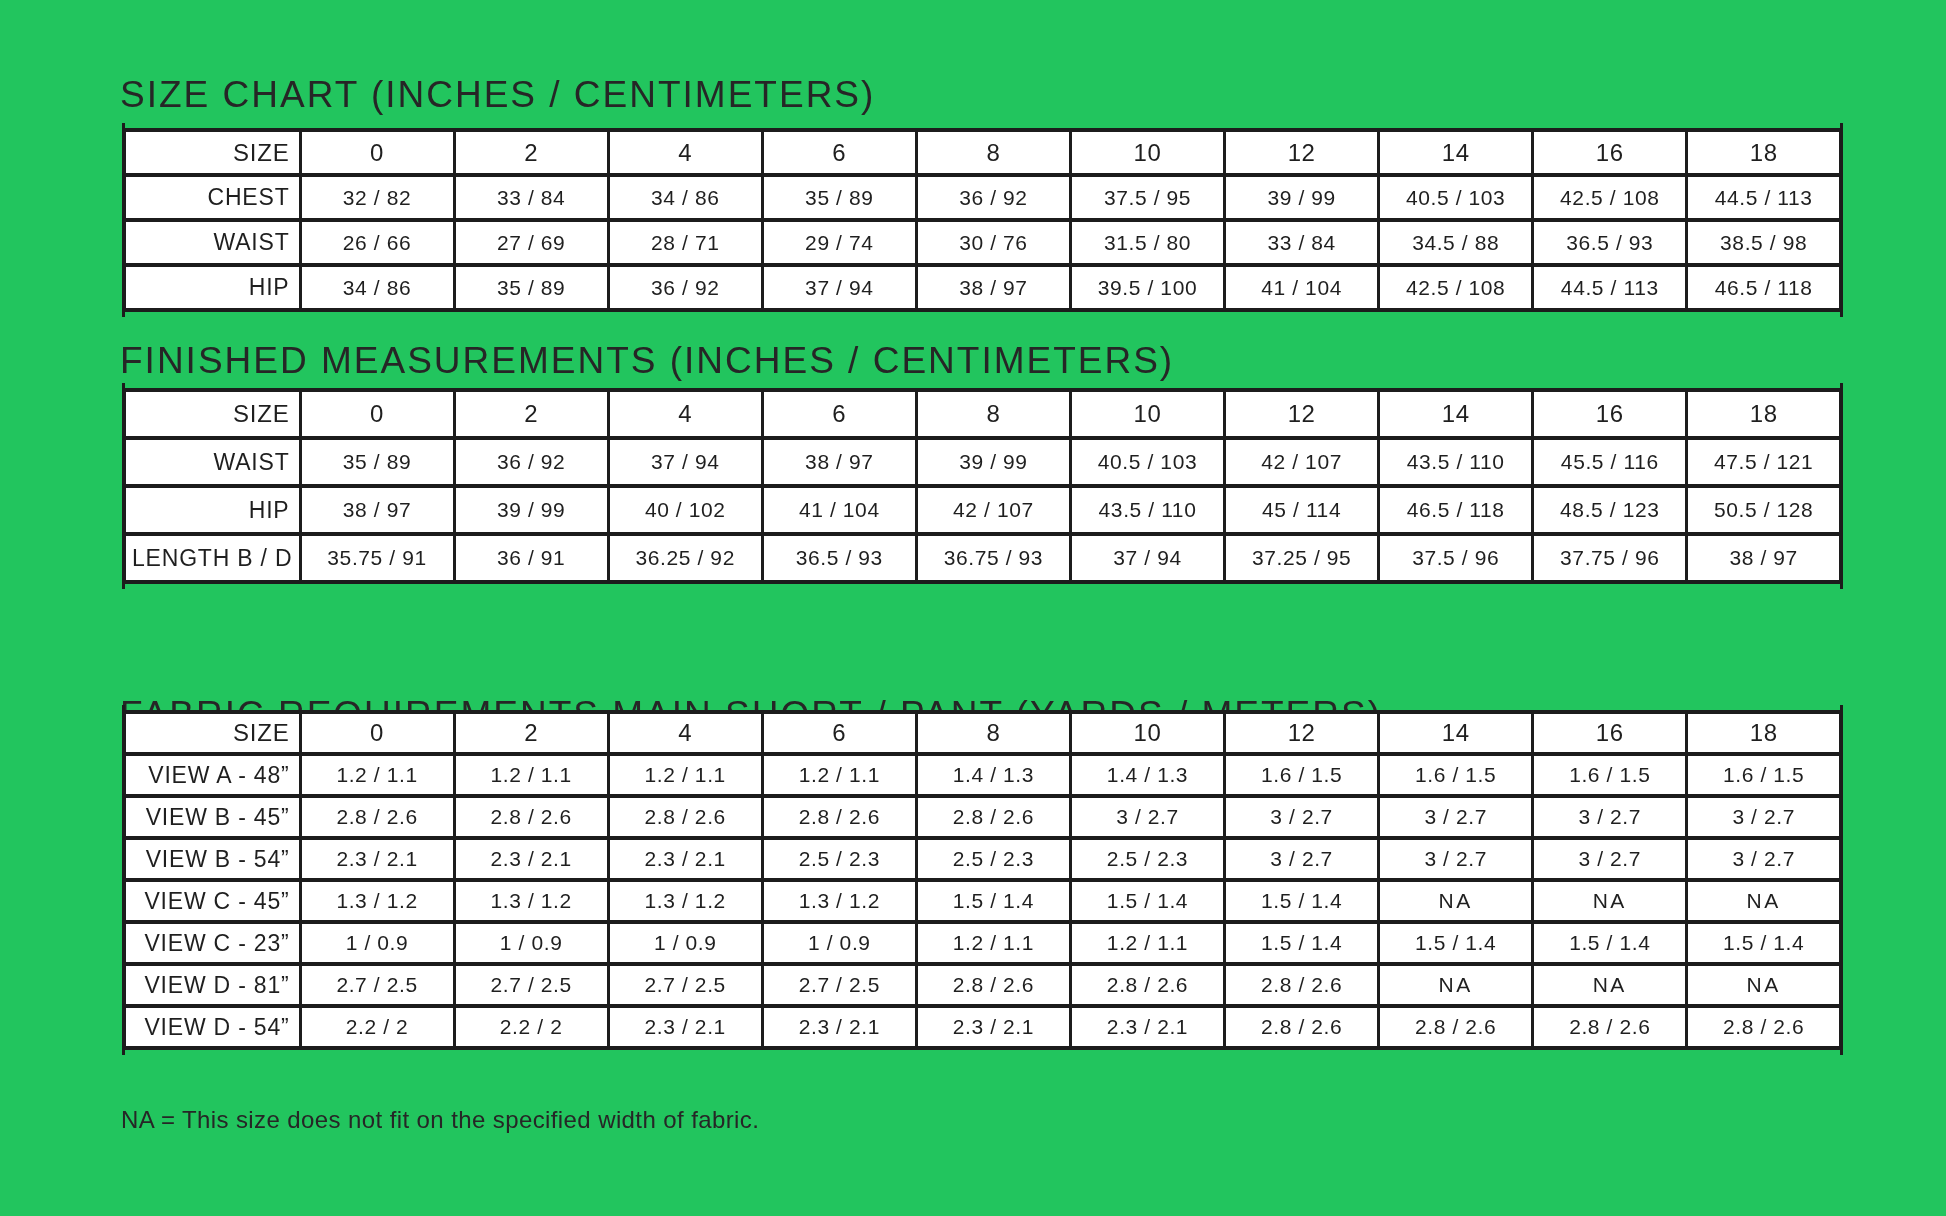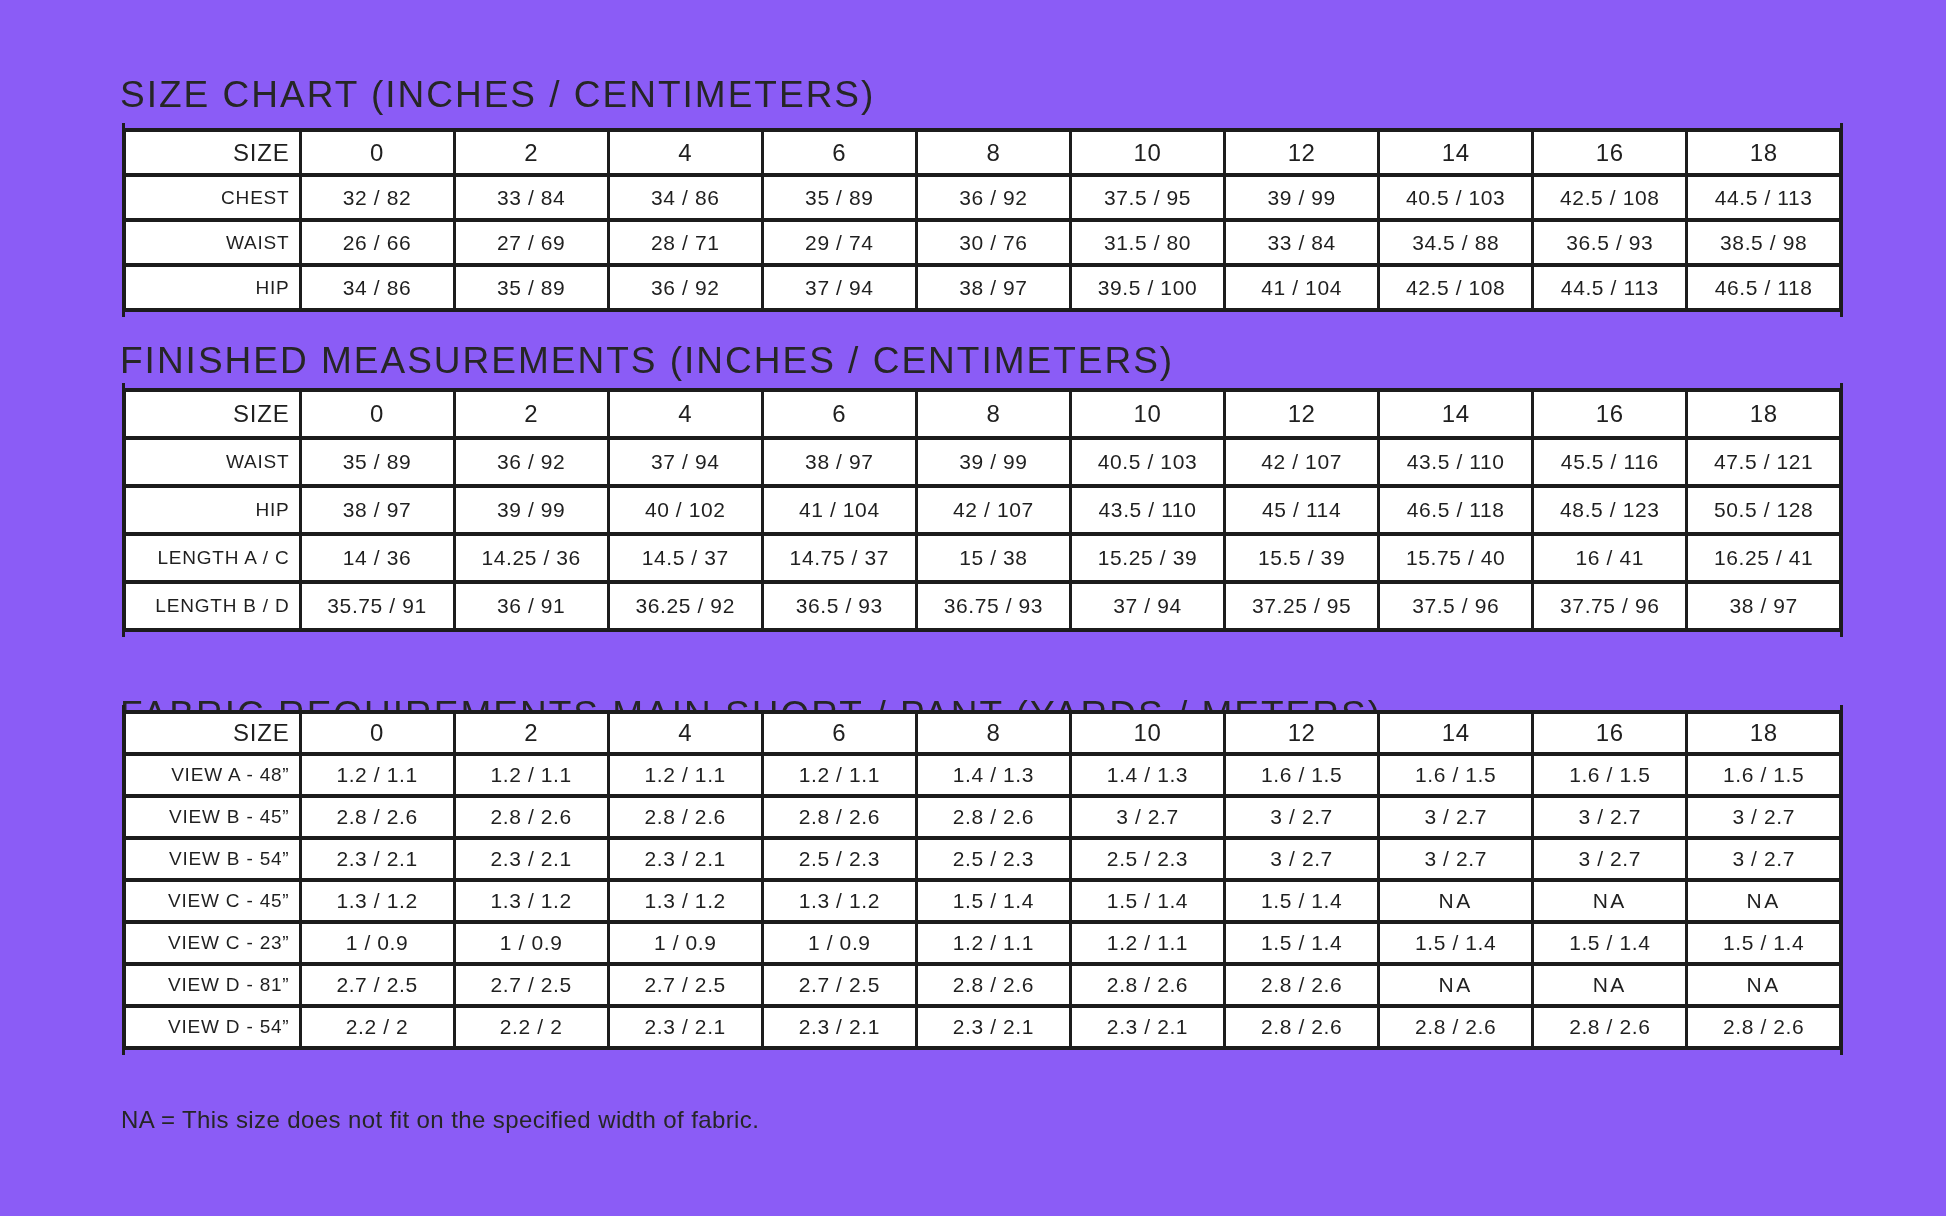--- a/index.html
+++ b/index.html
@@ -1,17 +1,17 @@
 <!DOCTYPE html>
 <html><head>
 <meta charset="utf-8">
 <style>
   html,body { margin:0; padding:0; background:#ffffff; }
   .page {
-    position:relative; width:1946px; height:1216px; background:#8b5cf6;
+    position:relative; width:1946px; height:1216px; background:#22c55e;
     color:#1f1f1f; font-family:"Liberation Sans", sans-serif; overflow:hidden;
   }
   .title {
     position:absolute; left:120px; margin:0; font-weight:400;
     font-size:37px; letter-spacing:2px; white-space:nowrap; color:#262626;
   }
   .twrap { position:absolute; left:122px; }
   
   .twrap::before, .twrap::after {
     content:""; position:absolute; top:-5px; bottom:-5px; width:3px; background:#1c1c1c;
@@ -21,21 +21,21 @@
   table {
     border-collapse:collapse; table-layout:fixed; width:1721px;
     background:#ffffff; border:4px solid #1c1c1c;
   }
   col.c-label { width:176px; }
   td {
     border:3px solid #1c1c1c; border-top-width:4px; border-bottom-width:4px;
     padding:0; text-align:center; vertical-align:middle; white-space:nowrap;
     font-size:21px; letter-spacing:0.6px; color:#1f1f1f; overflow:hidden;
   }
-  td.lbl { text-align:right; padding-right:9px; padding-left:6px; font-size:19px; letter-spacing:0.8px; }
+  td.lbl { text-align:right; padding-right:9px; padding-left:6px; font-size:23px; letter-spacing:0.8px; }
   td.hdr { font-size:24px; }
   td.na  { letter-spacing:2.5px; }
   .t1 td { height:41px; }
   .t2 td { height:44px; }
   .t3 td { height:38px; }
   .footnote {
     position:absolute; left:121px; top:1106px; margin:0;
     font-size:24px; letter-spacing:0.4px; color:#262626; white-space:nowrap;
   }
 </style>
@@ -171,33 +171,20 @@
             <td class="num">40 / 102</td>
             <td class="num">41 / 104</td>
             <td class="num">42 / 107</td>
             <td class="num">43.5 / 110</td>
             <td class="num">45 / 114</td>
             <td class="num">46.5 / 118</td>
             <td class="num">48.5 / 123</td>
             <td class="num">50.5 / 128</td>
           </tr>
           <tr>
-            <td class="lbl">LENGTH A / C</td>
-            <td class="num">14 / 36</td>
-            <td class="num">14.25 / 36</td>
-            <td class="num">14.5 / 37</td>
-            <td class="num">14.75 / 37</td>
-            <td class="num">15 / 38</td>
-            <td class="num">15.25 / 39</td>
-            <td class="num">15.5 / 39</td>
-            <td class="num">15.75 / 40</td>
-            <td class="num">16 / 41</td>
-            <td class="num">16.25 / 41</td>
-          </tr>
-          <tr>
             <td class="lbl">LENGTH B / D</td>
             <td class="num">35.75 / 91</td>
             <td class="num">36 / 91</td>
             <td class="num">36.25 / 92</td>
             <td class="num">36.5 / 93</td>
             <td class="num">36.75 / 93</td>
             <td class="num">37 / 94</td>
             <td class="num">37.25 / 95</td>
             <td class="num">37.5 / 96</td>
             <td class="num">37.75 / 96</td>

